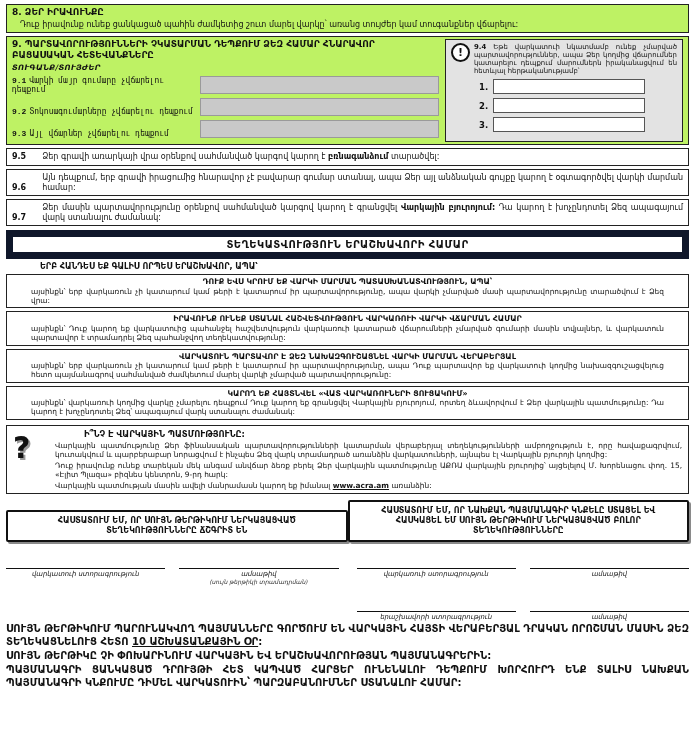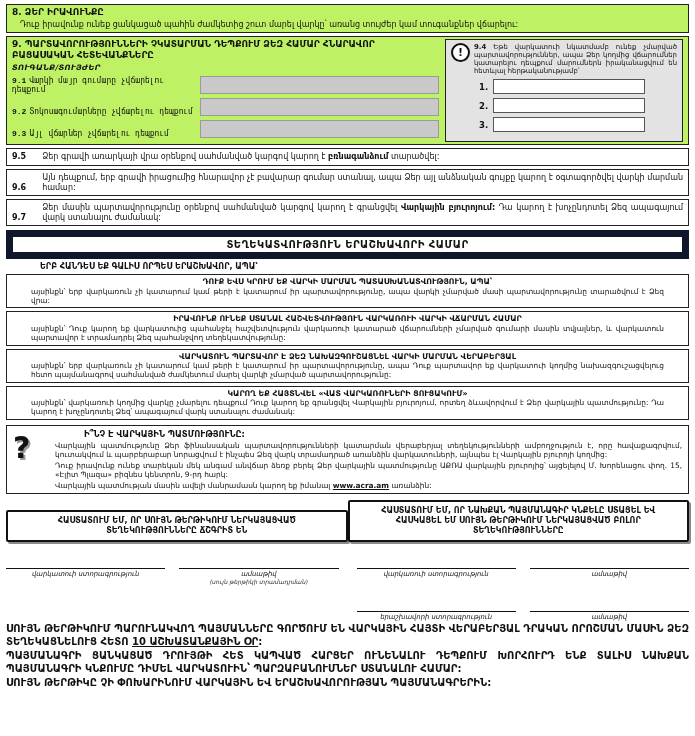--- a/index.html
+++ b/index.html
@@ -223,17 +223,17 @@
         <div class="sig-cell">
           <div class="sig-line"></div>
           <div class="sig-label">ամսաթիվ</div>
         </div>
       </div>
     </div>
   </div>
 
   <div class="footer">
     <p><span>ՍՈՒՅՆ ԹԵՐԹԻԿՈՒՄ ՊԱՐՈՒՆԱԿՎՈՂ ՊԱՅՄԱՆՆԵՐԸ ԳՈՐԾՈՒՄ ԵՆ ՎԱՐԿԱՅԻՆ ՀԱՅՏԻ ՎԵՐԱԲԵՐՅԱԼ ԴՐԱԿԱՆ ՈՐՈՇՄԱՆ ՄԱՍԻՆ ՁԵԶ ՏԵՂԵԿԱՑՆԵԼՈՒՑ ՀԵՏՈ </span><span class="u">10 ԱՇԽԱՏԱՆՔԱՅԻՆ ՕՐ</span><span>:</span></p>
+    <p>ՍՈՒՅՆ ԹԵՐԹԻԿԸ ՉԻ ՓՈԽԱՐԻՆՈՒՄ ՎԱՐԿԱՅԻՆ ԵՎ ԵՐԱՇԽԱՎՈՐՈՒԹՅԱՆ ՊԱՅՄԱՆԱԳՐԵՐԻՆ:</p>
     <p>ՊԱՅՄԱՆԱԳՐԻ ՑԱՆԿԱՑԱԾ ԴՐՈՒՅԹԻ ՀԵՏ ԿԱՊՎԱԾ ՀԱՐՑԵՐ ՈՒՆԵՆԱԼՈՒ ԴԵՊՔՈՒՄ ԽՈՐՀՈՒՐԴ ԵՆՔ ՏԱԼԻՍ ՆԱԽՔԱՆ ՊԱՅՄԱՆԱԳՐԻ ԿՆՔՈՒՄԸ ԴԻՄԵԼ ՎԱՐԿԱՏՈՒԻՆ՝ ՊԱՐԶԱԲԱՆՈՒՄՆԵՐ ՍՏԱՆԱԼՈՒ ՀԱՄԱՐ:</p>
-    <p>ՍՈՒՅՆ ԹԵՐԹԻԿԸ ՉԻ ՓՈԽԱՐԻՆՈՒՄ ՎԱՐԿԱՅԻՆ ԵՎ ԵՐԱՇԽԱՎՈՐՈՒԹՅԱՆ ՊԱՅՄԱՆԱԳՐԵՐԻՆ:</p>
   </div>
 
 </div>
 
 </body></html>

